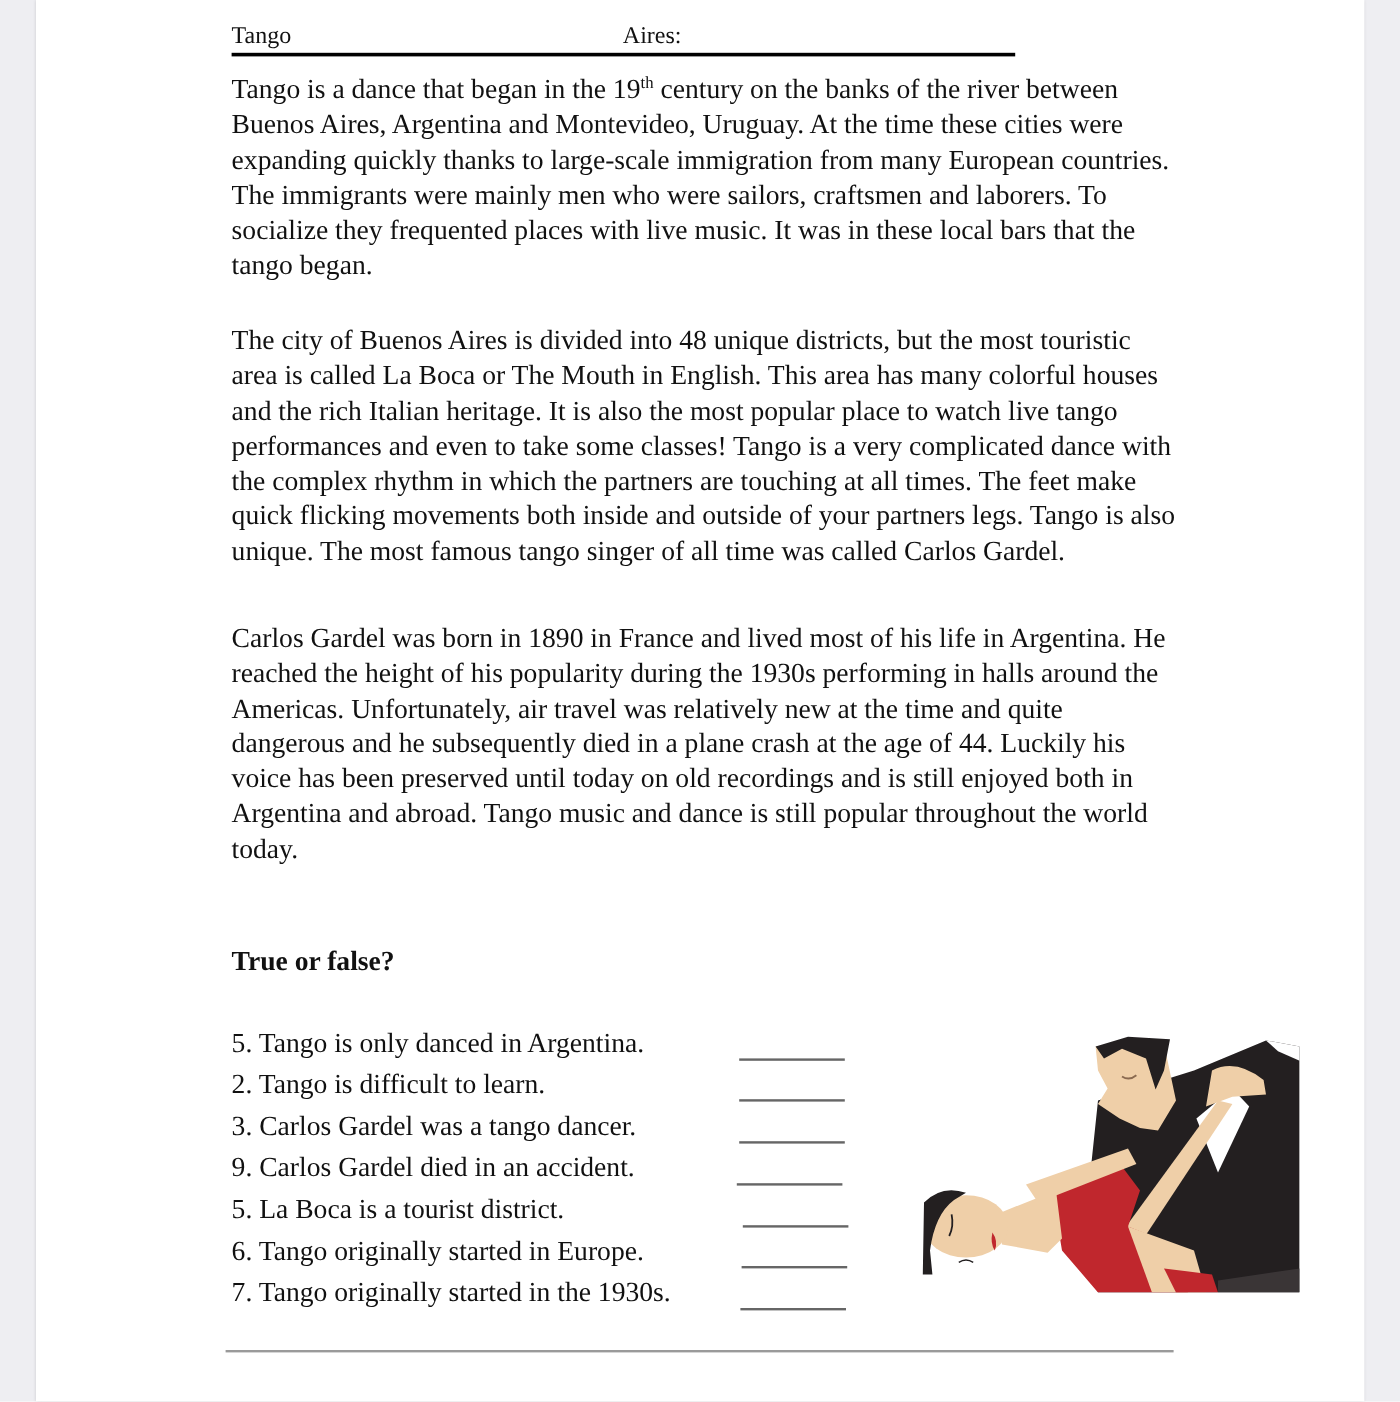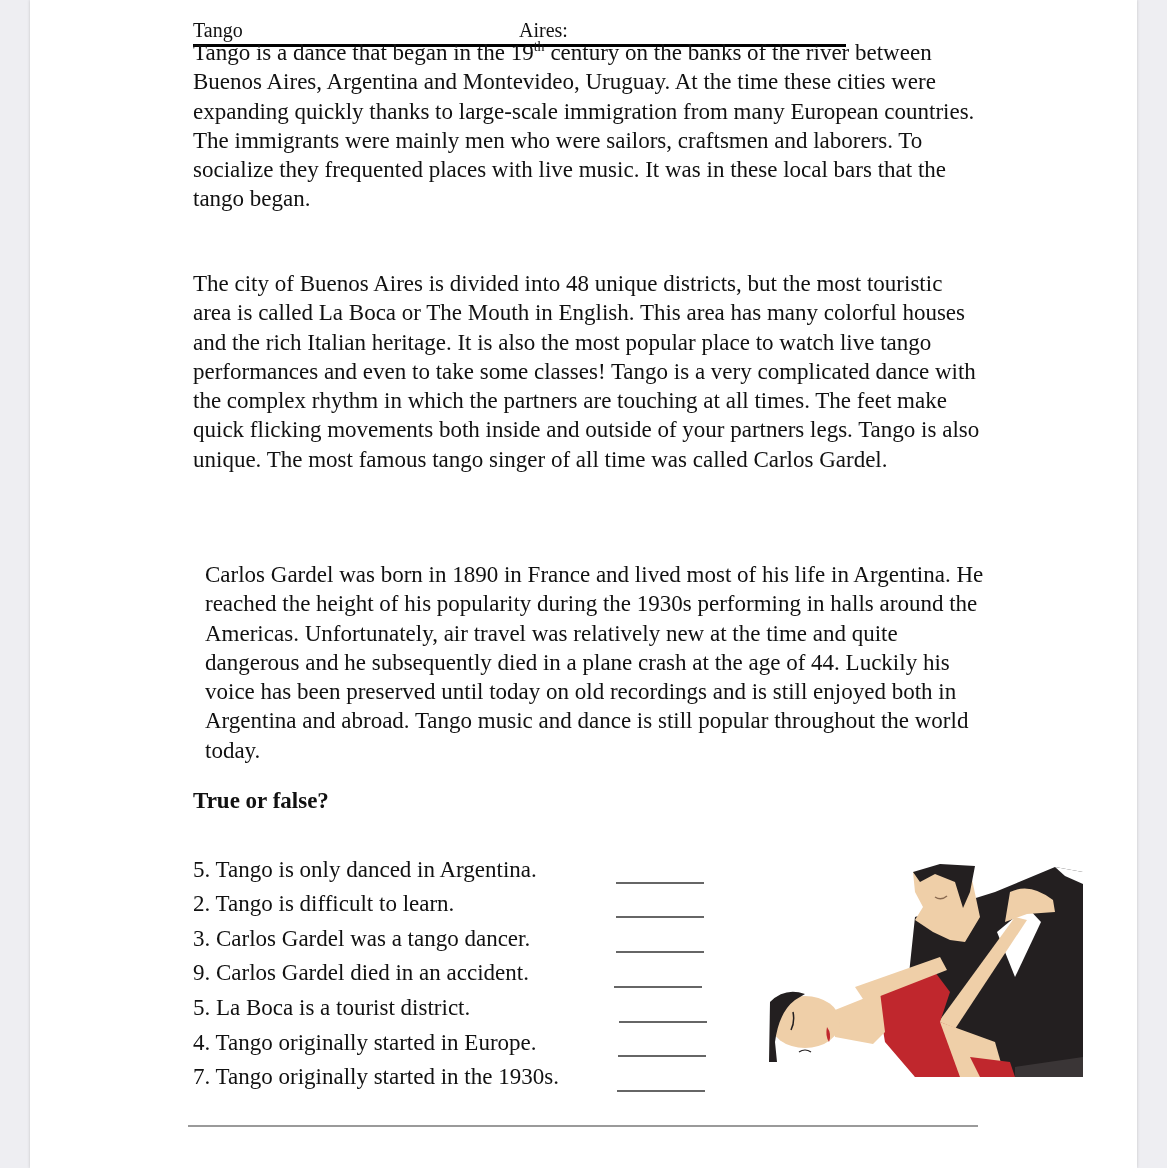--- a/index.html
+++ b/index.html
@@ -20,23 +20,23 @@
       border-bottom: 3px solid #000;
       font-weight: normal; font-size: 20px; line-height: 36px;
     }
     .header .title { position: absolute; left: 0; top: 2px; }
     .header .name-label { position: absolute; left: 326px; top: 2px; }
     .para {
       position: absolute; left: 193px; width: 790px;
       font-size: 23px; line-height: 29.3px; margin: 0;
     }
     .para sup { font-size: 14px; line-height: 0; vertical-align: 9px; }
-    .p1 { top: 38px; }
+    .p1 { top: 60px; }
     .p2 { top: 269px; }
-    .p3 { top: 560px; margin-left: 12px; }
+    .p3 { top: 517px; }
     .tf-heading {
       position: absolute; left: 193px; top: 786px;
       font-weight: bold; font-size: 23px; line-height: 30px; font-family: Liberation Serif, serif;
     }
     .question {
       position: absolute; left: 193px; font-size: 23px; line-height: 30px; white-space: nowrap;
     }
     .blank {
       position: absolute; height: 2px; background: #666; width: 88px;
     }
@@ -64,21 +64,21 @@
 
 <p class="para p3">Carlos Gardel was born in 1890 in France and lived most of his life in Argentina. He reached the height of his popularity during the 1930s performing in halls around the Americas. Unfortunately, air travel was relatively new at the time and quite dangerous and he subsequently died in a plane crash at the age of 44. Luckily his voice has been preserved until today on old recordings and is still enjoyed both in Argentina and abroad. Tango music and dance is still popular throughout the world today.</p>
 
 <div class="tf-heading">True or false?</div>
 
 <div class="question" style="top:855px">5. Tango is only danced in Argentina.</div>
 <div class="question" style="top:889px">2. Tango is difficult to learn.</div>
 <div class="question" style="top:924px">3. Carlos Gardel was a tango dancer.</div>
 <div class="question" style="top:958px">9. Carlos Gardel died in an accident.</div>
 <div class="question" style="top:993px">5. La Boca is a tourist district.</div>
-<div class="question" style="top:1028px">4. Tango originally started in Europe.</div>
+<div class="question" style="top:1028px">6. Tango originally started in Europe.</div>
 <div class="question" style="top:1062px">7. Tango originally started in the 1930s.</div>
 
 <div class="blank" style="left:616px; top:882px"></div>
 <div class="blank" style="left:616px; top:916px"></div>
 <div class="blank" style="left:616px; top:951px"></div>
 <div class="blank" style="left:614px; top:986px"></div>
 <div class="blank" style="left:619px; top:1021px"></div>
 <div class="blank" style="left:618px; top:1055px"></div>
 <div class="blank" style="left:617px; top:1090px"></div>
 

